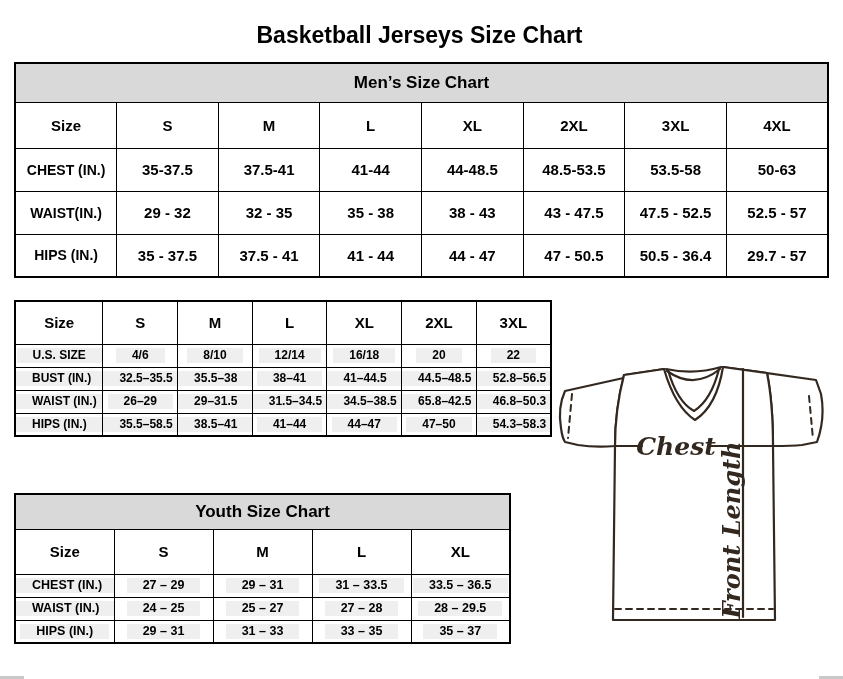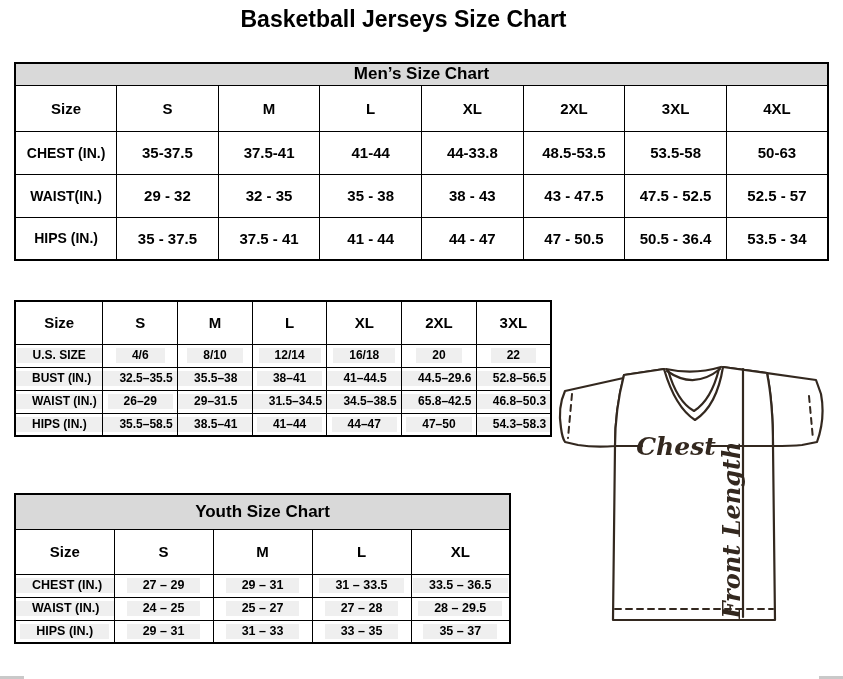--- a/index.html
+++ b/index.html
@@ -14,21 +14,21 @@
   body {
     width: 843px; height: 679px;
     position: relative;
     background: #fff;
     overflow: hidden;
     font-family: "Liberation Sans", sans-serif;
     color: #000;
   }
   .page-title {
     position: absolute; left: 0; top: 6px; width: 807px;
-    margin: 0; text-align: center;
+    margin: 16px; text-align: center;
     font-size: 23px; font-weight: bold; color: #000;
   }
   table.chart {
     position: absolute;
     border-collapse: collapse;
     table-layout: fixed;
     border: 2px solid var(--table_border);
     background: #fff;
   }
   .chart th, .chart td {
@@ -36,21 +36,21 @@
     text-align: center; vertical-align: middle;
     padding: 0; font-weight: bold; color: #000;
     overflow: hidden; white-space: nowrap;
   }
   .chart .title-row th {
     background: var(--header_bg);
     font-size: 17px;
   }
   
   .mens { left: 14px; top: 62px; width: 815px; }
-  .mens .title-row th { height: 22px; }
+  .mens .title-row th { height: 39px; }
   .mens .size-row th { height: 46px; font-size: 15px; }
   .mens tbody th, .mens tbody td { height: 43px; font-size: 15px; }
   .mens tbody .row-label { font-size: 14px; }
   .mens .row-label { width: 14.4%; }
   
   .womens { left: 14px; top: 300px; width: 538px; }
   .womens .title-row th { height: 34px; }
   .womens .size-row th { height: 43px; font-size: 15px; }
   .womens tbody th, .womens tbody td { height: 23px; font-size: 12px; }
   .womens .row-label { width: 16.4%; }
@@ -117,21 +117,21 @@
         <th>3XL</th>
         <th>4XL</th>
       </tr>
   </thead>
   <tbody>
       <tr>
         <th class="row-label"><span class="cw">CHEST (IN.)</span></th>
         <td><span class="cw">35-37.5</span></td>
         <td><span class="cw">37.5-41</span></td>
         <td><span class="cw">41-44</span></td>
-        <td><span class="cw">44-33.8</span></td>
+        <td><span class="cw">44-48.5</span></td>
         <td><span class="cw">48.5-53.5</span></td>
         <td><span class="cw">53.5-58</span></td>
         <td><span class="cw">50-63</span></td>
       </tr>
       <tr>
         <th class="row-label"><span class="cw">WAIST(IN.)</span></th>
         <td><span class="cw">29 - 32</span></td>
         <td><span class="cw">32 - 35</span></td>
         <td><span class="cw">35 - 38</span></td>
         <td><span class="cw">38 - 43</span></td>
@@ -140,21 +140,21 @@
         <td><span class="cw">52.5 - 57</span></td>
       </tr>
       <tr>
         <th class="row-label"><span class="cw">HIPS (IN.)</span></th>
         <td><span class="cw">35 - 37.5</span></td>
         <td><span class="cw">37.5 - 41</span></td>
         <td><span class="cw">41 - 44</span></td>
         <td><span class="cw">44 - 47</span></td>
         <td><span class="cw">47 - 50.5</span></td>
         <td><span class="cw">50.5 - 36.4</span></td>
-        <td><span class="cw">53.5 - 34</span></td>
+        <td><span class="cw">29.7 - 57</span></td>
       </tr>
     </tbody>
 </table>
 
 <table class="chart womens small">
   <thead>
     <tr class="size-row">
         <th class="row-label">Size</th>
         <th>S</th>
         <th>M</th>
@@ -173,21 +173,21 @@
         <td><span class="cw">16/18</span></td>
         <td><span class="cw">20</span></td>
         <td><span class="cw">22</span></td>
       </tr>
       <tr>
         <th class="row-label"><span class="cw">BUST (IN.)</span></th>
         <td><span class="cw">32.5–35.5</span></td>
         <td><span class="cw">35.5–38</span></td>
         <td><span class="cw">38–41</span></td>
         <td><span class="cw">41–44.5</span></td>
-        <td><span class="cw">44.5–29.6</span></td>
+        <td><span class="cw">44.5–48.5</span></td>
         <td><span class="cw">52.8–56.5</span></td>
       </tr>
       <tr>
         <th class="row-label"><span class="cw">WAIST (IN.)</span></th>
         <td><span class="cw">26–29</span></td>
         <td><span class="cw">29–31.5</span></td>
         <td><span class="cw">31.5–34.5</span></td>
         <td><span class="cw">34.5–38.5</span></td>
         <td><span class="cw">65.8–42.5</span></td>
         <td><span class="cw">46.8–50.3</span></td>

